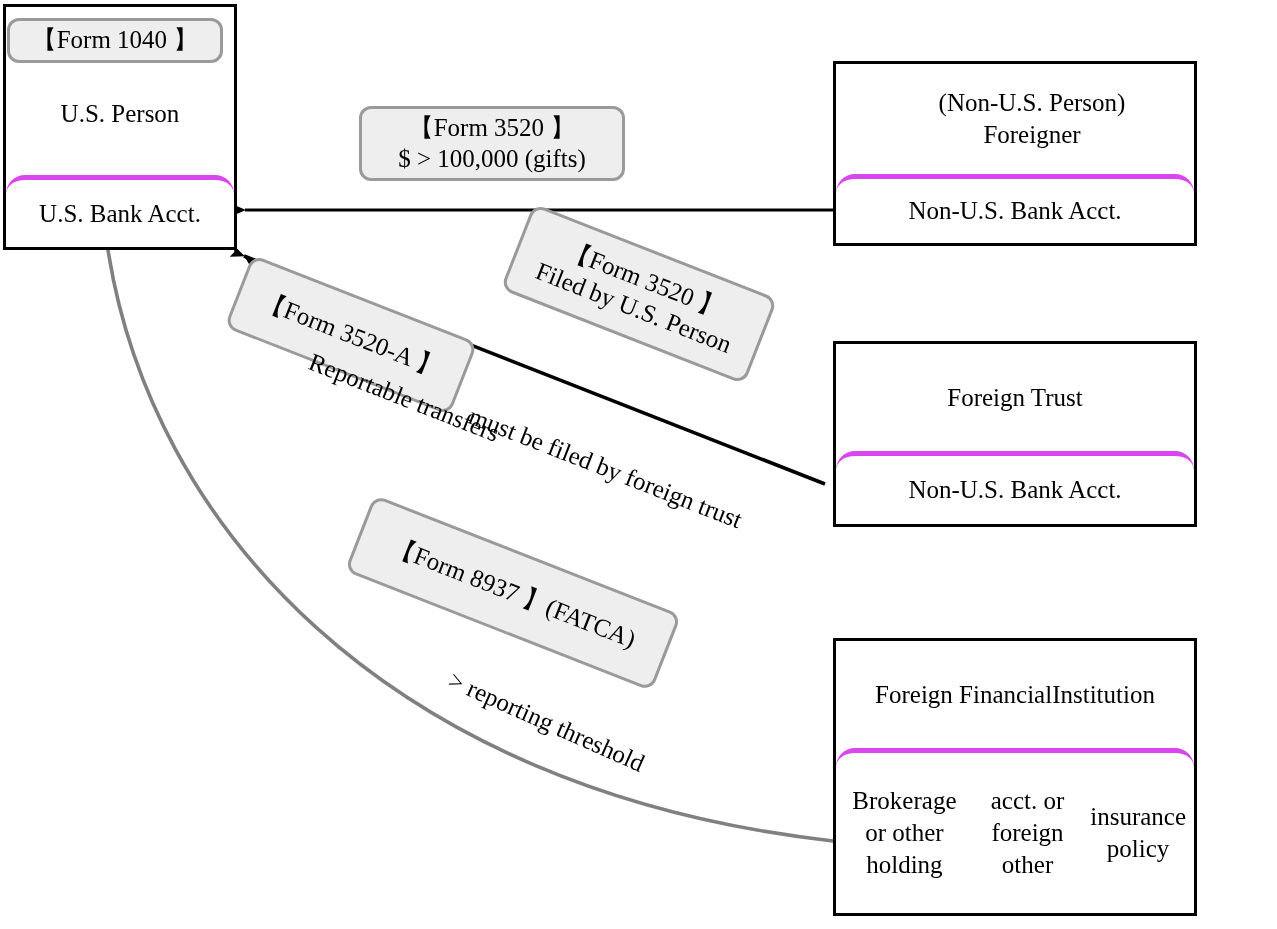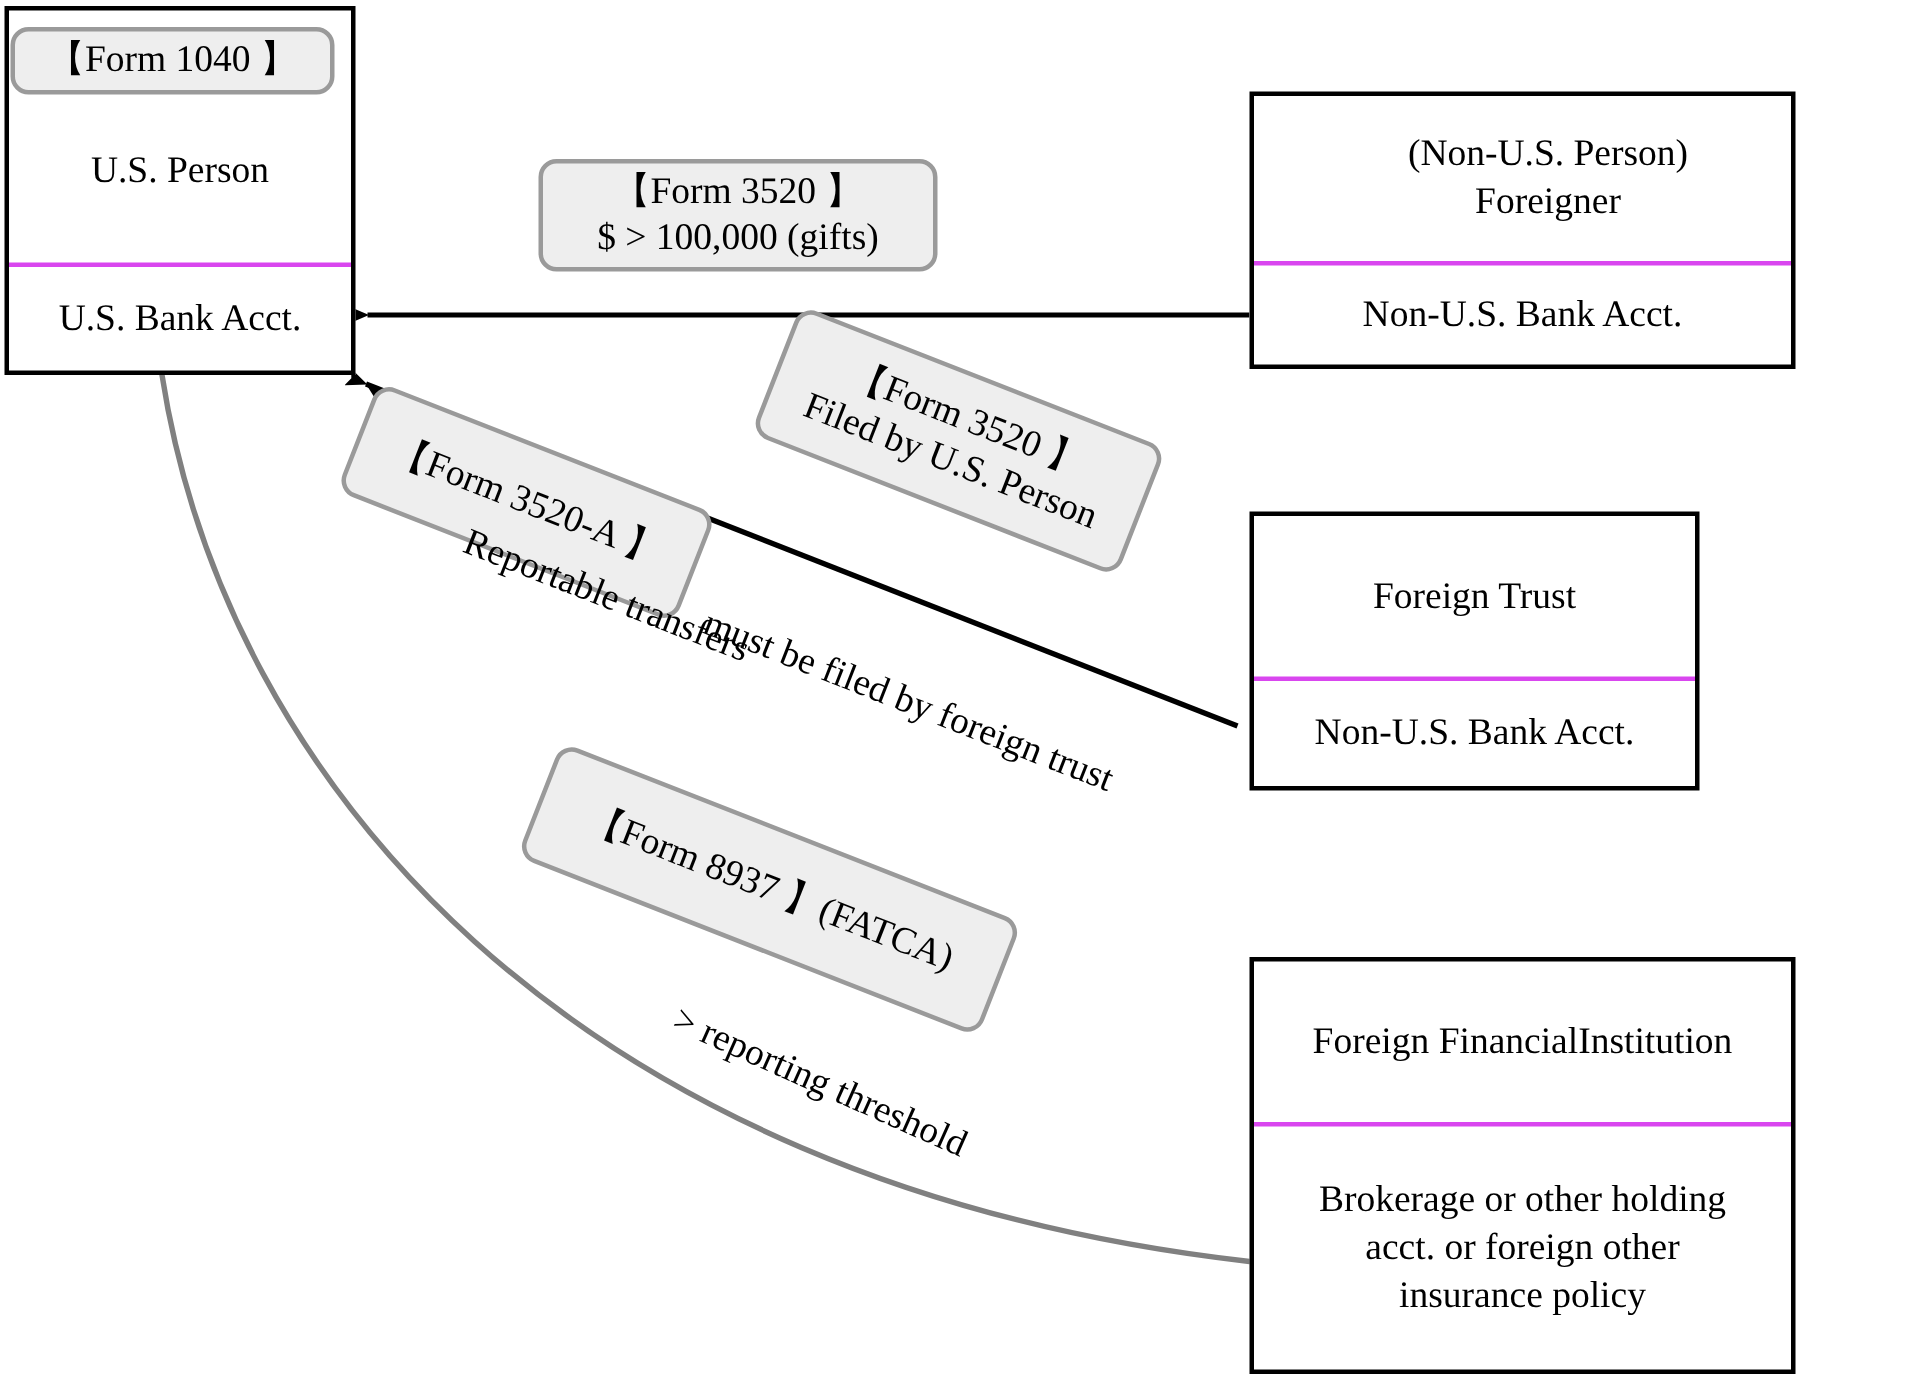--- a/index.html
+++ b/index.html
@@ -32,21 +32,22 @@
     box-sizing: border-box;
     display: flex;
     align-items: center;
     justify-content: center;
     text-align: center;
     line-height: 1.28;
     padding: 2px 8px;
     font-size: 25px;
   }
   .cell.divider-top {
-    border-top: 3px solid #d946ef;
+    border-top: 5px solid #d946ef;
+    border-radius: 19px;
   }
 
   
   .badge {
     position: absolute;
     box-sizing: border-box;
     background: #eeeeee;
     border: 3px solid #9a9a9a;
     border-radius: 12px;
     display: flex;
@@ -124,35 +125,35 @@
   <div class="box" style="left:833px; top:61px; width:364px; height:185px;">
     <div class="cell" style="height:110px; flex-direction:column;padding-left:42px;">
       <span>(Non-U.S. Person)</span>
       <span>Foreigner</span>
     </div>
     <div class="cell divider-top" style="flex:1;">
       <span>Non-U.S. Bank Acct.</span>
     </div>
   </div>
 
-  <div class="box" style="left:833px; top:341px; width:300px; height:186px;">
+  <div class="box" style="left:833px; top:341px; width:364px; height:186px;">
     <div class="cell" style="height:107px;">
       <span>Foreign Trust</span>
     </div>
     <div class="cell divider-top" style="flex:1;">
       <span>Non-U.S. Bank Acct.</span>
     </div>
   </div>
 
   <div class="box" style="left:833px; top:638px; width:364px; height:278px;">
     <div class="cell" style="height:107px; flex-direction:row;">
       <span>Foreign Financial</span>
       <span>Institution</span>
     </div>
-    <div class="cell divider-top" style="flex:1; flex-direction:column;">
+    <div class="cell divider-top" style="flex:1; flex-direction:row;gap:16px;">
       <span>Brokerage or other holding</span>
       <span>acct. or foreign other</span>
       <span>insurance policy</span>
     </div>
   </div>
 
   <div class="badge" style="left:359px; top:106px; width:266px; height:75px;">
     <span class="line">【Form 3520 】</span>
     <span class="line">$ &gt; 100,000 (gifts)</span>
   </div>

